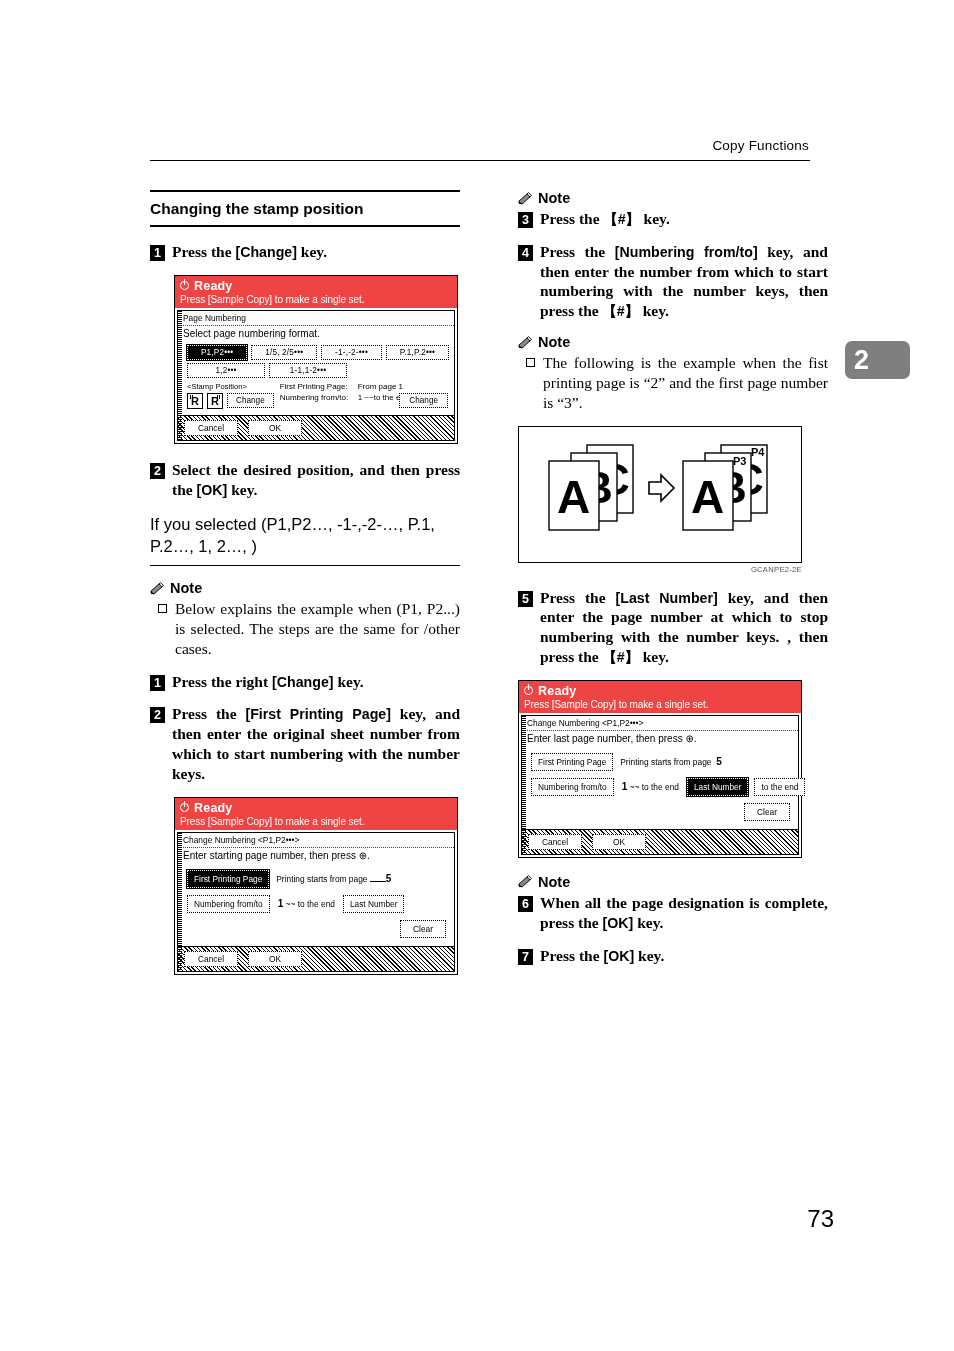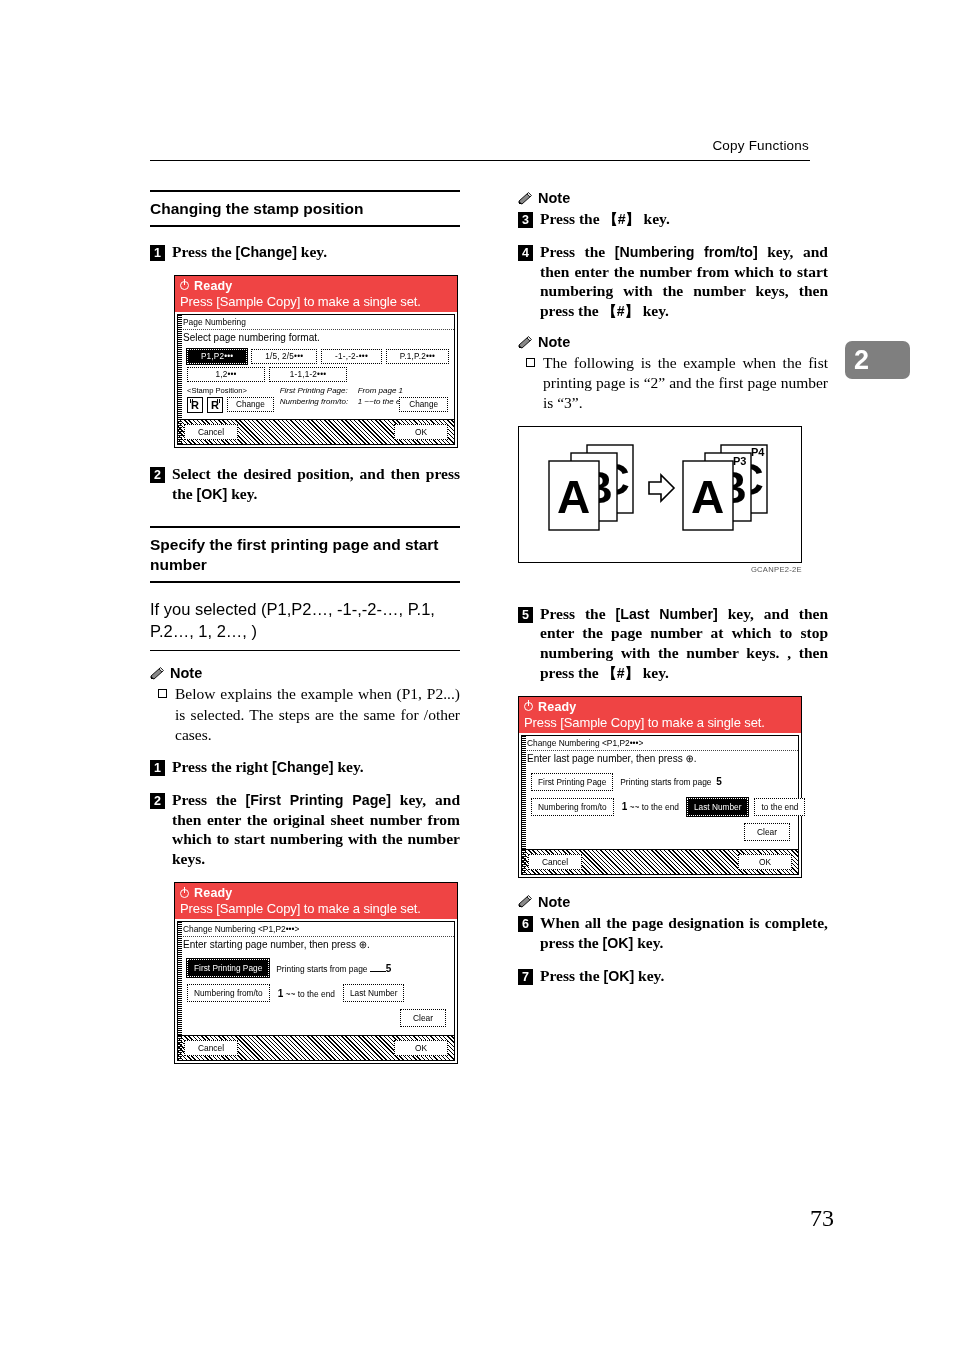--- a/index.html
+++ b/index.html
@@ -29,21 +29,21 @@
     position:absolute; left:845px; top:341px;
     width:65px; height:38px; border-radius:7px;
     background:#7f7f7f; color:#ffffff;
     font-family:"Liberation Sans", sans-serif;
     font-weight:bold; font-size:27px;
     line-height:38px; padding-left:9px;
   }
 
   .page-num {
     position:absolute; right:120px; top:1205px;
-    font-family:Liberation Serif, serif;
+    font-family:Liberation Sans, sans-serif;
     font-size:24px;
   }
 
   
   .col { position:absolute; width:310px; }
   .col-left  { left:150px;  top:190px; }
   .col-right { left:518px;  top:190px; }
 
   
   .sec-head {
@@ -141,21 +141,21 @@
     border-radius:50%;
     position:relative;
     margin-right:5px;
   }
   .power-glyph::after {
     content:""; position:absolute;
     left:2.6px; top:-3px;
     width:1.7px; height:6px;
     background:#fff;
   }
-  .lcd-sub { font-size:13px; margin-top:1px; letter-spacing:-.1px; }
+  .lcd-sub { font-size:10px; margin-top:1px; letter-spacing:-.1px; }
 
   .lcd-body { padding:0; position:relative; }
   .lcd-inner {
     border:1.2px solid #000;
     margin:2px;
     position:relative;
   }
   .lcd-line1 {
     font-size:8.4px; padding:2px 4px 2px 5px;
     border-bottom:1px dotted #444;
@@ -208,31 +208,31 @@
     content:""; position:absolute; top:1px; right:1.5px;
     width:4px; height:4px;
     background-image:repeating-linear-gradient(to right,#000 0 1px,transparent 1px 2px);
   }
   .r-box.sel::after{ top:1px; left:1.5px; right:auto; }
   .chg-btn {
     border:1.1px dotted #000;
     font-size:8.2px; padding:2px 8px;
     text-align:center; background:#fff;
   }
-  .stamp-right { flex:1 1 auto; padding-left:6px;font-style:italic; }
+  .stamp-right { flex:1 1 auto; padding-left:6px; }
   .fld-row { font-size:8px; white-space:nowrap; margin-bottom:2px; }
   .fld-row .lab { display:inline-block; min-width:78px; }
   .chg-btn-right {
     position:absolute; right:6px; bottom:3px;
     border:1.1px dotted #000;
     font-size:8.2px; padding:2px 9px; background:#fff;
   }
 
   .lcd-footer {
-    display:flex; justify-content:space-between; gap:0;
+    display:flex; justify-content:flex-start; gap:10px;
     background-image:
       repeating-linear-gradient(45deg,#000 0 1px, transparent 1px 3px);
     padding:4px 6px 4px 6px;
     margin-top:4px;
     border-top:1px solid #000;
   }
   .foot-btn {
     border:1.1px dotted #000;
     background:#fff;
     font-size:8.4px;
@@ -262,21 +262,21 @@
     width:284px; height:137px;
     border:1.4px solid #000;
     margin:6px 0 2px 0;
     position:relative;
     background:#fff;
   }
   .illus-cap {
     font-family:"Liberation Sans", sans-serif;
     font-size:7.6px; text-align:right;
     width:284px; color:#555; letter-spacing:.3px;
-    margin-bottom:30px;
+    margin-bottom:14px;
   }
 </style>
 </head>
 <body>
 
 <div class="page">
 
   <div class="header-title">Copy Functions</div>
   <div class="header-rule"></div>
 
@@ -339,21 +339,20 @@
           </div>
         </div>
       </div>
     </div>
 
     <div class="step">
       <div class="step-num">2</div>
       <div class="step-text"><span>Select the desired position, and then press the </span><span class="kb">[OK]</span><span> key.</span></div>
     </div>
 
-    <div class="sec-head" style="margin-top:22px;">Specify the first printing page and start number</div>
 
     <div class="sub-head">If you selected (P1,P2…, -1-,-2-…, P.1, P.2…, 1, 2…, )</div>
 
     <div style="margin-top:14px;">
       <div class="note-head">
         <svg class="pencil-icon" width="15" height="13" viewBox="0 0 15 13">
           <polygon points="1,11 4,12 13,4 10,1 1,9" fill="#888" stroke="#000" stroke-width="0.9"></polygon>
           <polygon points="1,9 4,12 1,12" fill="#000"></polygon>
           <line x1="10" y1="1" x2="13" y2="4" stroke="#000" stroke-width="0.9"></line>
           <polygon points="9,2 12,5 13.5,3.5 10.5,0.5" fill="#ddd" stroke="#000" stroke-width="0.8"></polygon>

